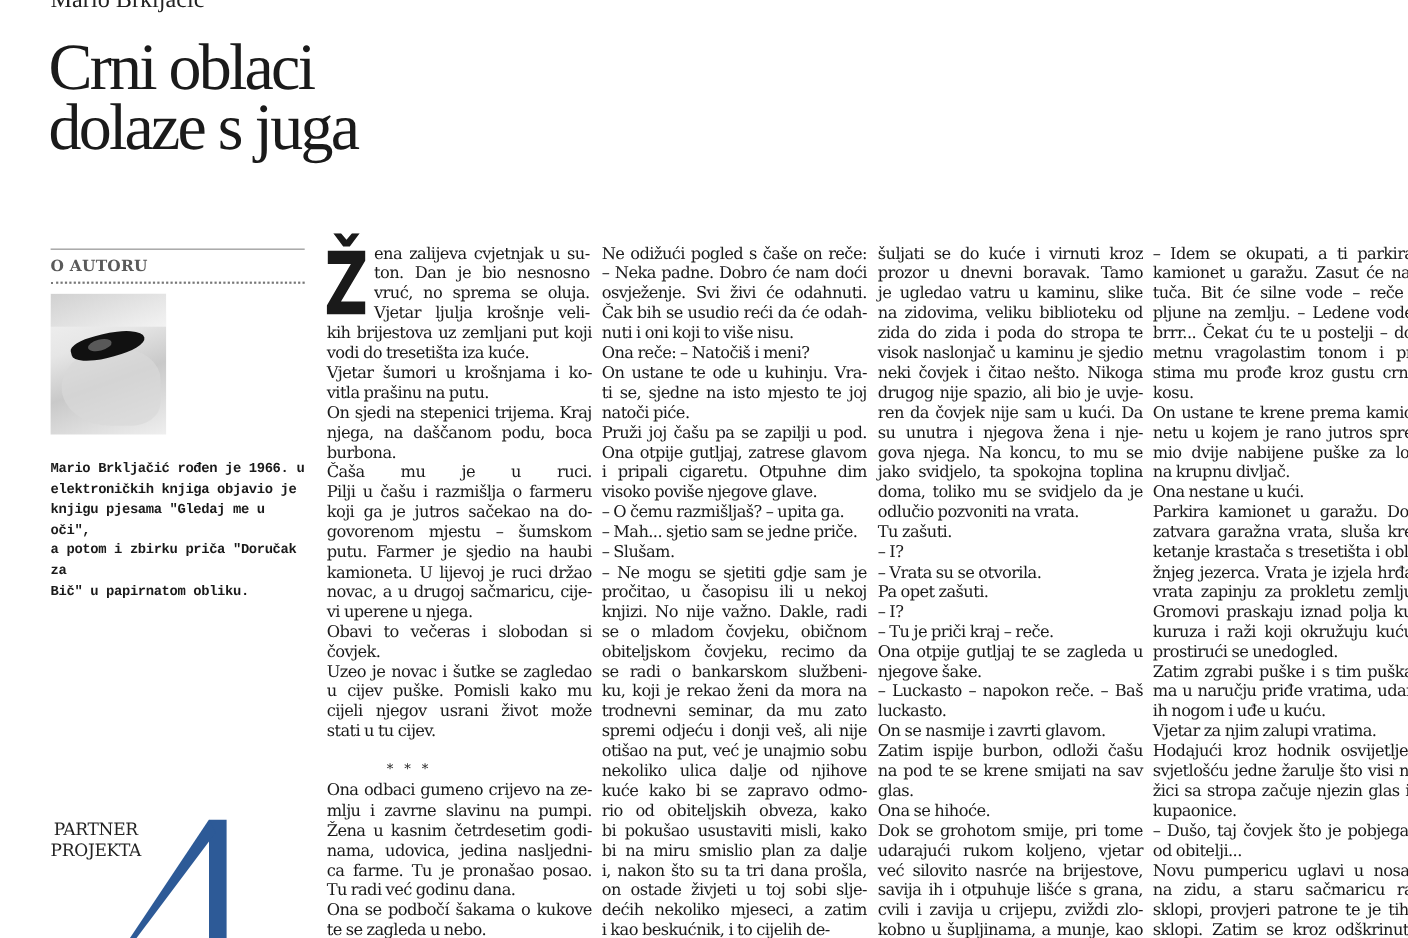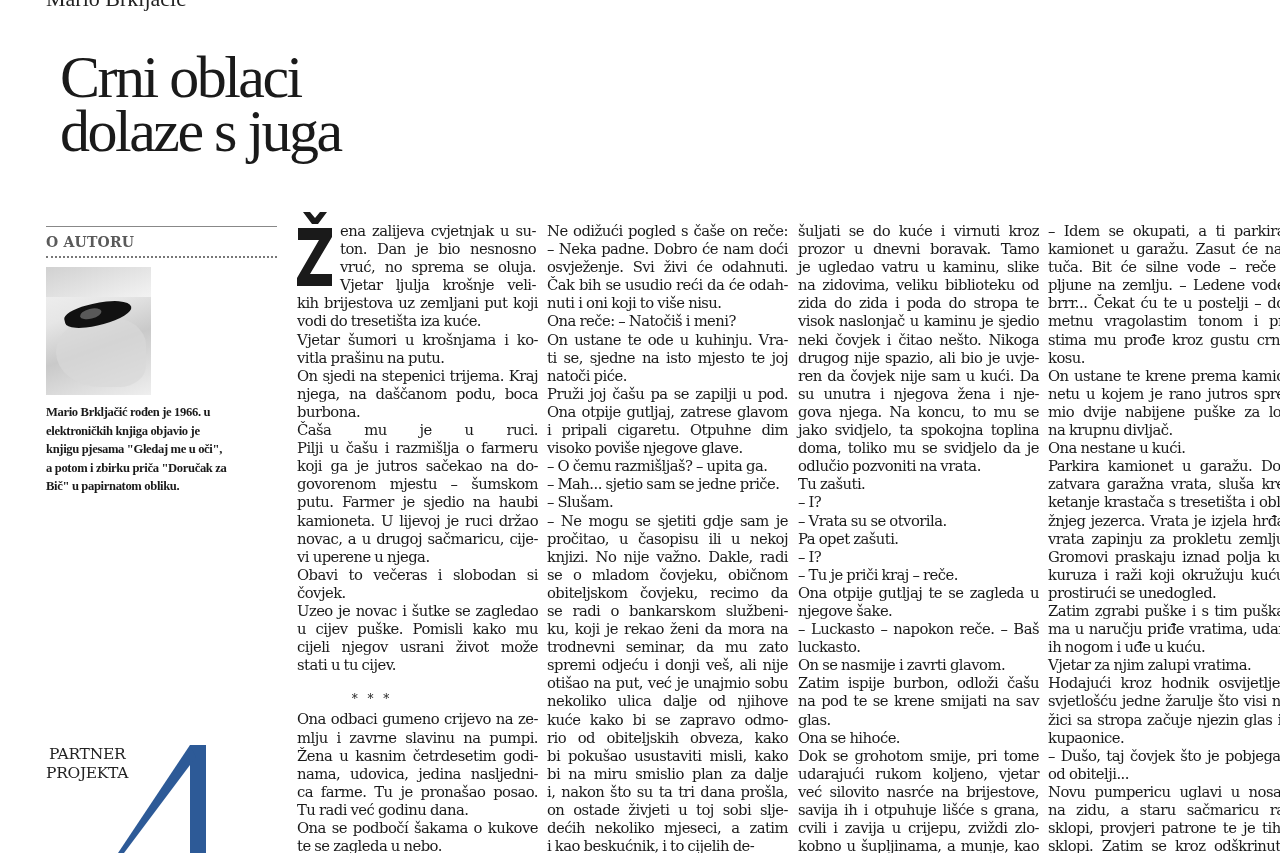--- a/index.html
+++ b/index.html
@@ -1,28 +1,28 @@
 <!DOCTYPE html>
 <html><head>
 <meta charset="utf-8">
 <style>
   html, body { margin: 0; padding: 0; background: #ffffff; }
   body { width: 1280px; height: 853px; overflow: hidden; position: relative; font-family: "DejaVu Serif", serif; color: #1a1a1a; }
   .byline-top { position: absolute; left: 46px; top: -14px; font-family: "Liberation Serif", serif; font-size: 22px; color: #222; white-space: nowrap; }
-  .headline { position: absolute; left: 44px; top: 34px; font-family: "Liberation Serif", serif; font-size: 60px; line-height: 54px; letter-spacing: -2.5px; color: #1a1a1a; margin: 16px; font-weight: normal; }
+  .headline { position: absolute; left: 44px; top: 34px; font-family: "Liberation Serif", serif; font-size: 60px; line-height: 54px; letter-spacing: -2.5px; color: #1a1a1a; margin: 0; font-weight: normal; }
   .sidebar { position: absolute; left: 46px; top: 226px; width: 231px; }
   .sidebar .rule-top { border-top: 1px solid #888; height: 0; }
   .sidebar .label { font-family: "DejaVu Serif", serif; font-weight: bold; font-size: 14px; color: #5a5a5a; margin-top: 7px; letter-spacing: 0.2px; }
   .sidebar .rule-dots { border-top: 2px dotted #777; margin-top: 6px; }
   .photo { margin-top: 9px; width: 105px; height: 128px; background: linear-gradient(160deg, #f4f4f4 0%, #e6e6e6 35%, #c9c9c9 60%, #efefef 100%); position: relative; overflow: hidden; }
   .photo .glasses { position: absolute; left: 18px; top: 36px; width: 68px; height: 22px; background: #111; border-radius: 40% 60% 50% 50%; transform: rotate(-14deg); }
   .photo .glasses::after { content: ""; position: absolute; left: 16px; top: 4px; width: 22px; height: 10px; background: #777; border-radius: 50%; opacity: 0.7; }
   .photo .face { position: absolute; left: 10px; top: 50px; width: 90px; height: 70px; background: #d9d9d9; border-radius: 50% 40% 30% 50%; opacity: 0.7; }
   .photo .shade { position: absolute; left: 0; top: 0; width: 105px; height: 30px; background: linear-gradient(160deg, #c8c8c8, #f7f7f7); opacity: 0.8; }
-  .bio { margin-top: 8px; font-family: Liberation Serif, serif; font-size: 12.6px; line-height: 18.6px; color: #1a1a1a; font-weight: 600; letter-spacing: -0.35px; }
+  .bio { margin-top: 22px; font-family: Liberation Mono, monospace; font-size: 12.6px; line-height: 18.6px; color: #1a1a1a; font-weight: 600; letter-spacing: -0.35px; }
   .partner { position: absolute; left: 46px; top: 745px; font-family: "DejaVu Serif", serif; font-size: 15.5px; line-height: 18.5px; color: #222; letter-spacing: -0.3px; text-align: center; }
   .partner-logo { position: absolute; left: 110px; top: 745px; width: 100px; height: 108px; }
   .col { position: absolute; top: 222px; width: 482px; font-family: "DejaVu Serif", serif; font-size: 14.8px; line-height: 18.1px; color: #1a1a1a; }
   .col .ln { display: block; white-space: nowrap; text-align: justify; text-align-last: justify; width: 241px; letter-spacing: -0.55px; word-spacing: -0.5px; transform-origin: 0 0; }
   .col .ln.last { text-align-last: left; }
   .col1 { left: 297px; }
   .col2 { left: 547px; }
   .col3 { left: 798px; }
   .col4 { left: 1048px; }
   .dropcap { position: absolute; left: 297px; top: 212px; width: 36px; height: 74px; }

